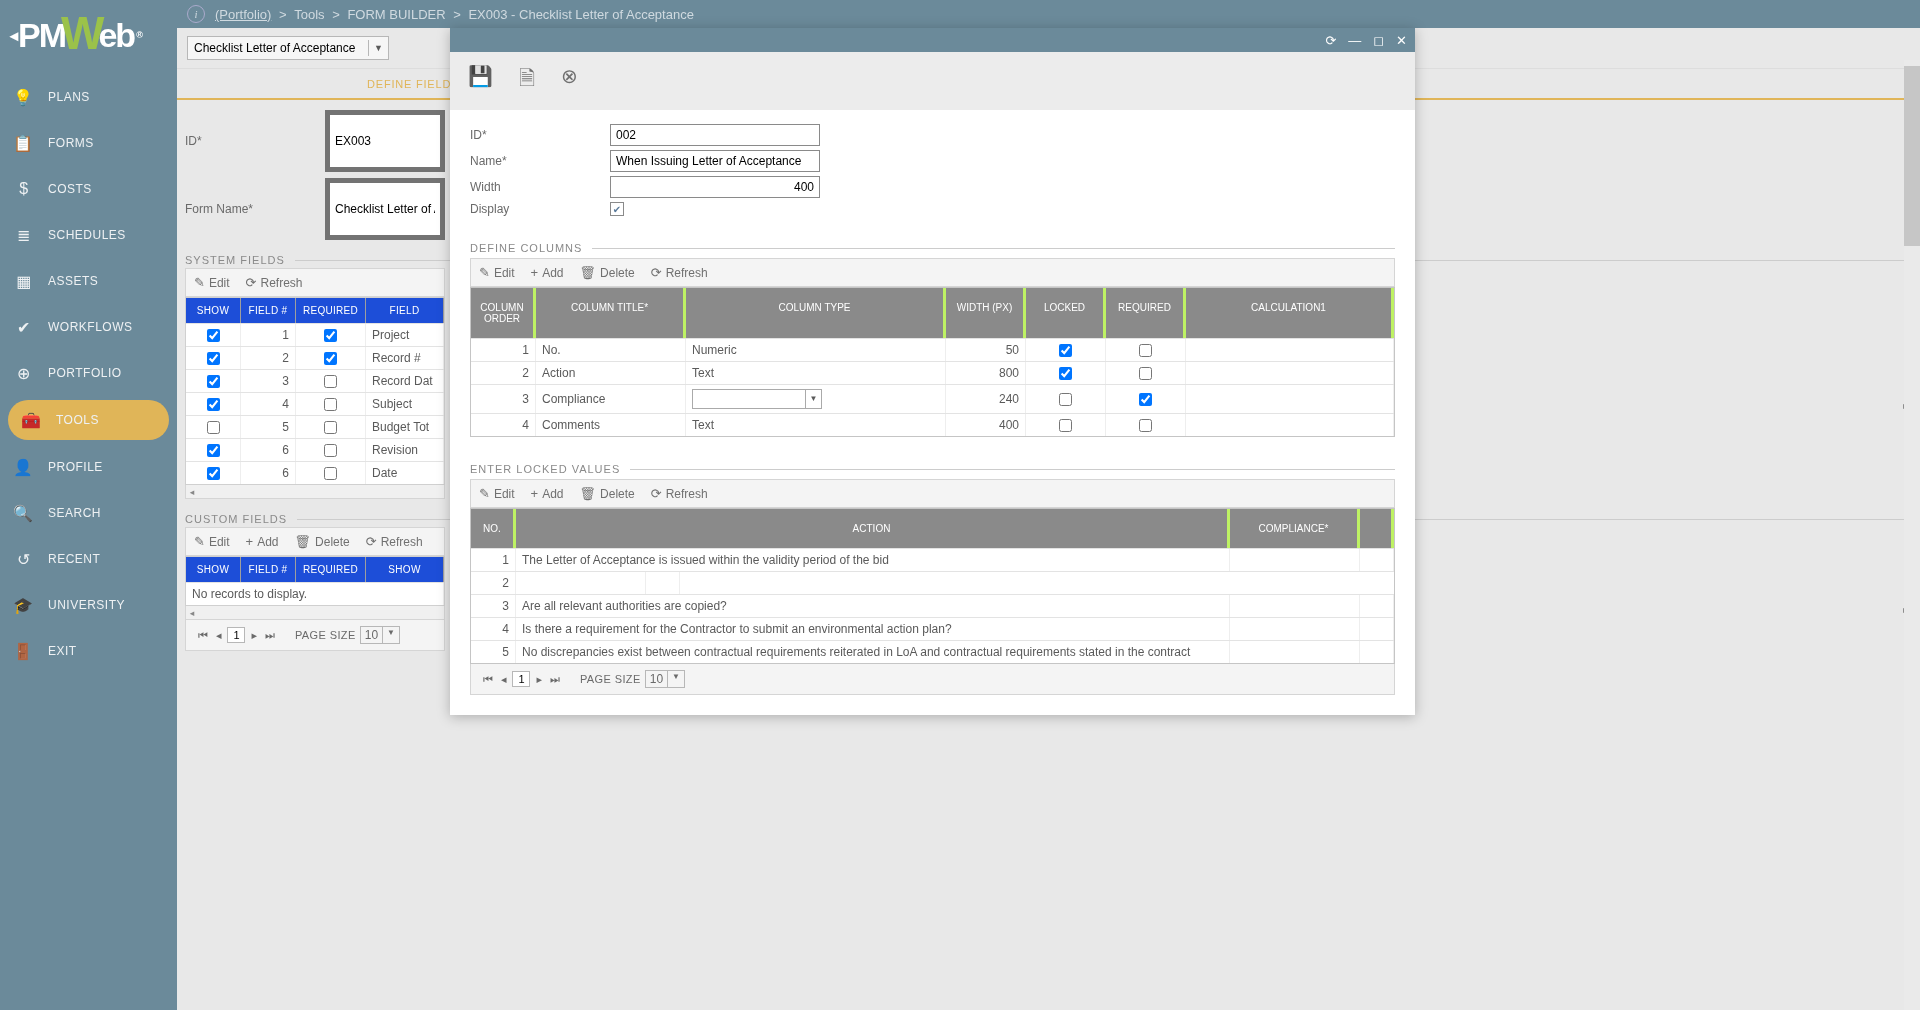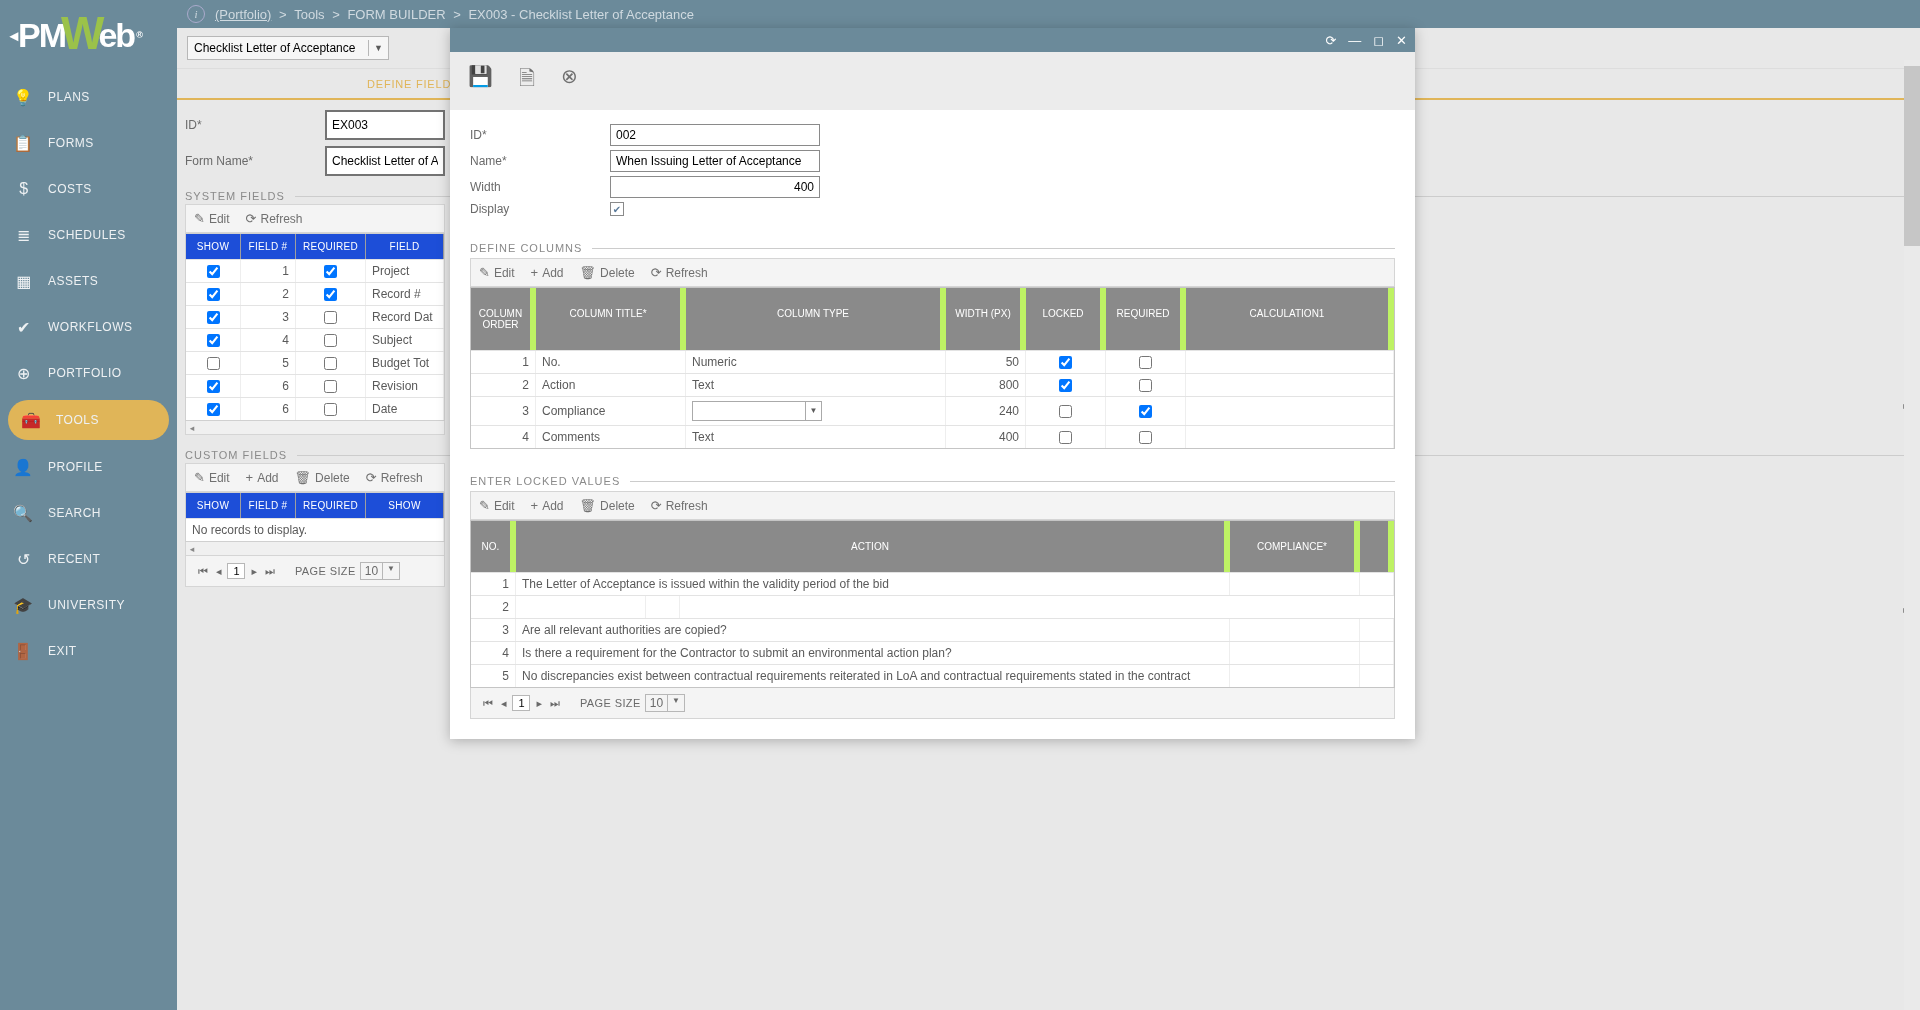--- a/index.html
+++ b/index.html
@@ -27,21 +27,21 @@
 .dropdown-sel .dd { border-left:1px solid #b7b7b7; padding:3px 5px; font-size:9px;}
 
 
 .main-tabs { position:absolute; left:177px; top: 70px; right:0; background:#e8e8e8; border-bottom:2px solid #e0b558; height:30px; display:flex; align-items:flex-end;}
 .main-tab { padding:8px 30px; font-size:11px; color:#e0b558; letter-spacing:0.8px;}
 
 
 .bg-area { position:absolute; left:185px; top:110px; right:10px; bottom:0; overflow:hidden; }
 .bg-row { display:flex; align-items:center; margin-bottom: 6px; }
 .bg-label { width:140px; font-size:12px; color:#6a6a6a; }
-.bg-input { border:2px solid #737373; padding:6px 5px; width:120px; font-size:12px;}
+.bg-input { border:5px solid #737373; padding:19px 5px; width:120px; font-size:12px;}
 .section-label { color:#8a8a8a; font-size:11px; letter-spacing:1px; margin:14px 0 2px 0; display:flex; align-items:center;}
 .section-label::after { content:""; flex:1; border-top:1px solid #ccc; margin-left:10px;}
 
 .toolbar { display:flex; align-items:center; gap:16px; padding:6px 8px; border:1px solid #d5d5d5; background:#f4f4f4;}
 .tbtn { display:inline-flex; align-items:center; gap:4px; color:#707070; cursor:pointer; font-size:12px;}
 .tbtn .ic { font-size:13px; }
 
 .grid { border:1px solid #d0d0d0; }
 .grid-head { background:#1d4ed8; color:#fff; display:flex; }
 .grid-head .cell { padding:7px 4px; font-size:10px; text-align:center; border-right:1px solid #9e9e9e; letter-spacing:0.3px;}
@@ -72,21 +72,21 @@
 .m-form-row .lbl { width:140px; font-size:12px; color:#6a6a6a; }
 .m-form-row input[type=text] { border:1px solid #8a8a8a; padding:3px 5px; font-size:12px; width:210px; }
 .m-form-row input.r { text-align:right; }
 .m-form-row .cbw { width:14px; height:14px; border:1px solid #8a8a8a; display:inline-flex; align-items:center; justify-content:center; font-size:10px; color:#5a7a9a;}
 
 .m-section { color:#8a8a8a; font-size:11px; letter-spacing:1px; margin:26px 0 4px 0; display:flex; align-items:center;}
 .m-section::after { content:""; flex:1; border-top:1px solid #ccc; margin-left:10px;}
 
 .m-grid { border:1px solid #c5c5c5; }
 .m-head { background:#8a8a8a; color:#fff; display:flex; }
-.m-head .c { padding:20px 4px; font-size:10px; text-align:center; border-right:6px solid #bef264; }
+.m-head .c { padding:14px 4px; font-size:10px; text-align:center; border-right:3px solid #bef264; }
 .m-row { display:flex; border-top:1px solid #e3e3e3; background:#fff; }
 .m-row .c { padding:4px 6px; font-size:12px; border-right:1px solid #eee; display:flex; align-items:center;}
 .m-row .c.rnum { justify-content:flex-end; }
 .combo { border:1px solid #aaa; width:130px; height:20px; display:inline-flex; }
 .combo span:first-child{ flex:1;}
 .combo span:last-child{ width:16px; border-left:1px solid #aaa; text-align:center; font-size:8px; line-height:18px;}
 
 
 .vs { position:absolute; right:0; top:60px; bottom:0; width:16px; background:#eaeaea;}
 .vs .th { background:#c6c6c6; width:100%; height:180px; margin-top:6px;}

